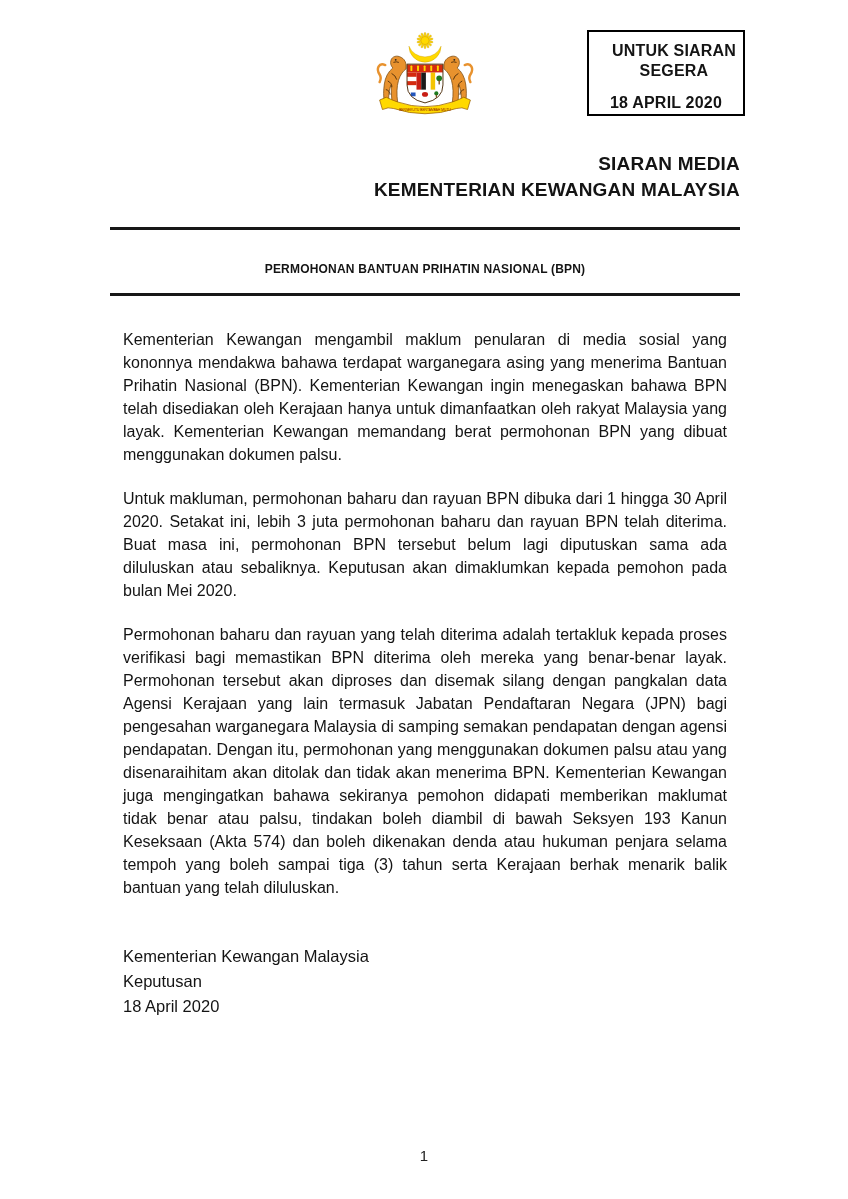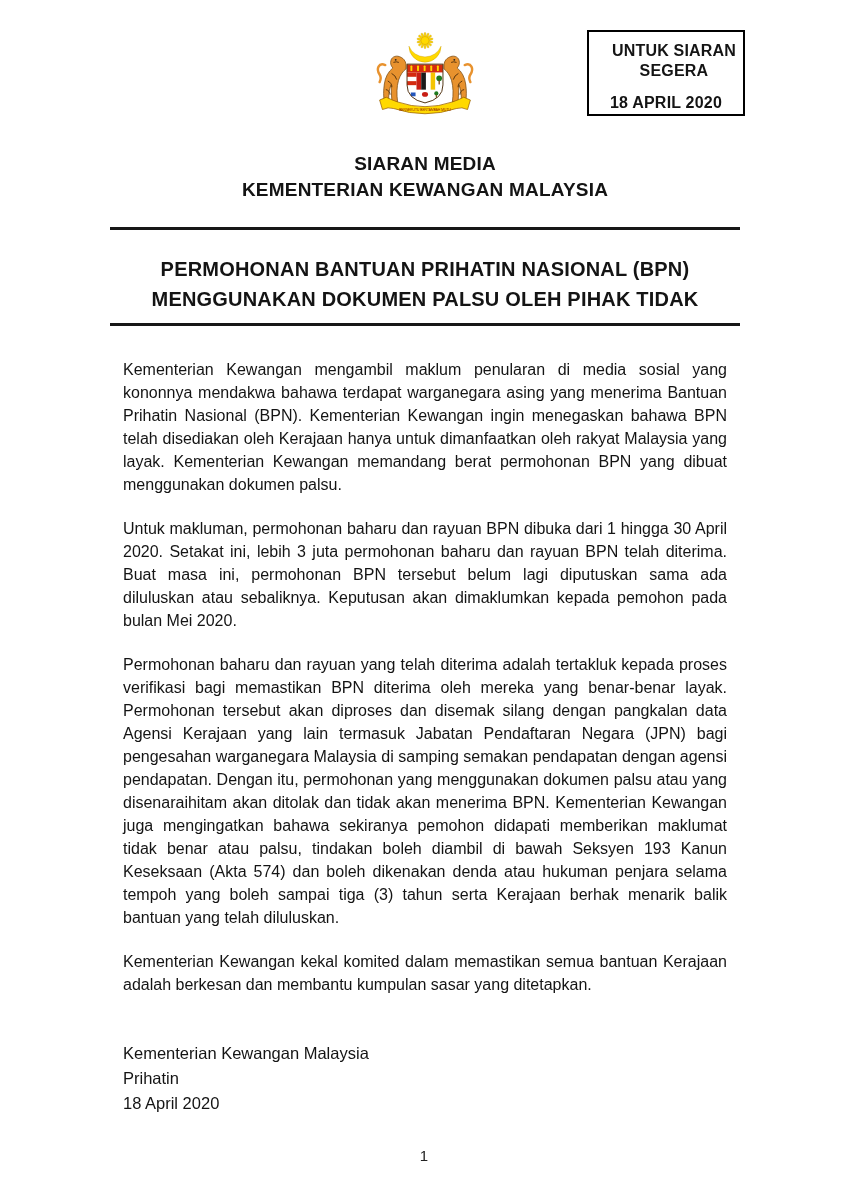--- a/index.html
+++ b/index.html
@@ -25,23 +25,23 @@
     position: absolute; top: 0; right: -5px;
     width: 158px; height: 86px;
     border: 2px solid #000;
     text-align: center;
     padding-top: 9px;
     background: #fff;
   }
   .stamp-text { font-weight: bold; font-size: 16px; line-height: 19.5px; letter-spacing: 0.2px; padding-left: 16px; }
   .stamp-date { font-weight: bold; font-size: 16px; line-height: 19px; margin-top: 13px; letter-spacing: 0.2px; }
 
-  .masthead { margin-top: 29px; text-align: center; font-weight: bold; font-size: 19px; line-height: 26px; letter-spacing: 0.2px; }
+  .masthead { margin-top: 29px; text-align: right; font-weight: bold; font-size: 19px; line-height: 26px; letter-spacing: 0.2px; }
   .rule-top { margin-top: 24px; border-top: 3.5px solid #171717; height: 0; }
-  .doc-title { margin-top: 24px; text-align: center; font-weight: bold; font-size: 20px; line-height: 30px; letter-spacing: 0.2px; }
+  .doc-title { margin-top: 24px; text-align: center; font-weight: bold; font-size: 12px; line-height: 30px; letter-spacing: 0.2px; }
   .rule-bottom { margin-top: 9px; border-top: 3px solid #171717; height: 0; }
 
   .body-text { margin-top: 32px; width: 604px; margin-left: 13px; }
   .body-text p {
     font-size: 16px; line-height: 23px;
     text-align: justify;
     margin-bottom: 21px;
     color: #141414;
   }
   .signature { margin-left: 13px; margin-top: 45px; font-size: 16.5px; line-height: 25px; }
@@ -141,33 +141,31 @@
 
     <div class="masthead">
       <div>SIARAN MEDIA</div>
       <div>KEMENTERIAN KEWANGAN MALAYSIA</div>
     </div>
 
     <div class="rule-top"></div>
 
     <div class="doc-title">
       <div>PERMOHONAN BANTUAN PRIHATIN NASIONAL (BPN)</div>
-      <div>MENGGUNAKAN DOKUMEN PALSU OLEH PIHAK TIDAK</div>
     </div>
 
     <div class="rule-bottom"></div>
 
     <div class="body-text">
       <p>Kementerian Kewangan mengambil maklum penularan di media sosial yang kononnya mendakwa bahawa terdapat warganegara asing yang menerima Bantuan Prihatin Nasional (BPN). Kementerian Kewangan ingin menegaskan bahawa BPN telah disediakan oleh Kerajaan hanya untuk dimanfaatkan oleh rakyat Malaysia yang layak. Kementerian Kewangan memandang berat permohonan BPN yang dibuat menggunakan dokumen palsu.</p>
       <p>Untuk makluman, permohonan baharu dan rayuan BPN dibuka dari 1 hingga 30 April 2020. Setakat ini, lebih 3 juta permohonan baharu dan rayuan BPN telah diterima. Buat masa ini, permohonan BPN tersebut belum lagi diputuskan sama ada diluluskan atau sebaliknya. Keputusan akan dimaklumkan kepada pemohon pada bulan Mei 2020.</p>
       <p>Permohonan baharu dan rayuan yang telah diterima adalah tertakluk kepada proses verifikasi bagi memastikan BPN diterima oleh mereka yang benar-benar layak. Permohonan tersebut akan diproses dan disemak silang dengan pangkalan data Agensi Kerajaan yang lain termasuk Jabatan Pendaftaran Negara (JPN) bagi pengesahan warganegara Malaysia di samping semakan pendapatan dengan agensi pendapatan. Dengan itu, permohonan yang menggunakan dokumen palsu atau yang disenaraihitam akan ditolak dan tidak akan menerima BPN. Kementerian Kewangan juga mengingatkan bahawa sekiranya pemohon didapati memberikan maklumat tidak benar atau palsu, tindakan boleh diambil di bawah Seksyen 193 Kanun Keseksaan (Akta 574) dan boleh dikenakan denda atau hukuman penjara selama tempoh yang boleh sampai tiga (3) tahun serta Kerajaan berhak menarik balik bantuan yang telah diluluskan.</p>
-      <p>Kementerian Kewangan kekal komited dalam memastikan semua bantuan Kerajaan adalah berkesan dan membantu kumpulan sasar yang ditetapkan.</p>
     </div>
 
     <div class="signature">
       <div>Kementerian Kewangan Malaysia</div>
-      <div>Prihatin</div>
+      <div>Keputusan</div>
       <div>18 April 2020</div>
     </div>
   </div>
 
   <div class="page-number">1</div>
 </div>
 
 </body></html>

